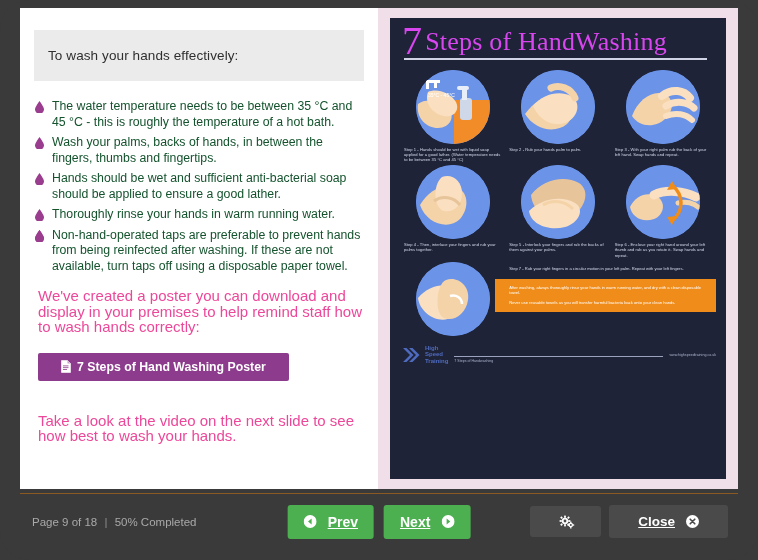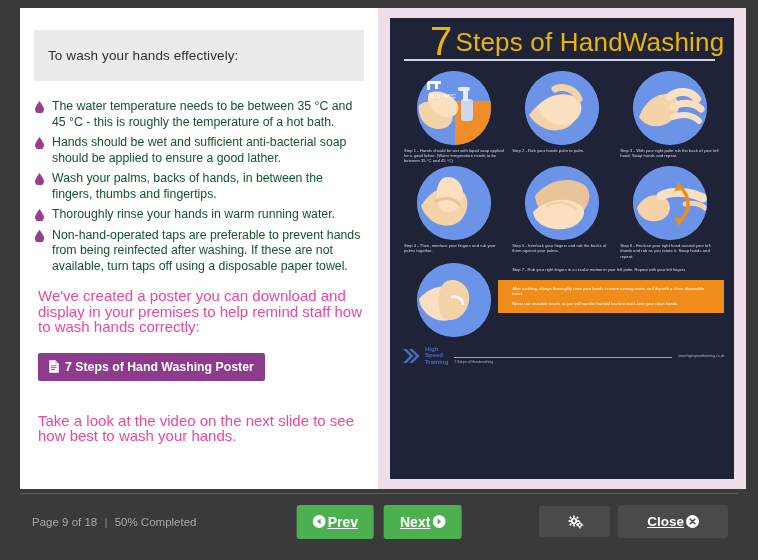--- a/index.html
+++ b/index.html
@@ -41,41 +41,40 @@
   }
   .para{
     font-size:15px;line-height:15.5px;color:#ec4899;margin:10px 0 0 0;
     padding-left:4px;
   }
   .poster-link{
     display:inline-flex;align-items:center;gap:6px;
     background:#8d3b8d;color:#ffffff;border:0;cursor:pointer;
     font-family:"Liberation Sans", sans-serif;
     font-size:12.3px;font-weight:bold;
-    padding:7px 11px;margin:18px 0 0 4px;border-radius:2px;
+    padding:7px 23px;margin:18px 0 0 4px;border-radius:2px;
     text-decoration:none;
   }
   .doc-ico{width:10px;height:13px;flex:0 0 10px;}
   .tail-para{margin-top:32px;}
   
   .poster-col{
     flex:1;background:#f0dfe8;
     display:flex;align-items:stretch;justify-content:center;
     padding:10px 12px;box-sizing:border-box;
   }
   .poster{
     position:relative;width:100%;background:#1e2338;
     overflow:hidden;box-sizing:border-box;
     padding:8px 10px;
   }
   .poster-title{
-    color:#eab308;font-family:Liberation Sans, sans-serif;
+    color:#d946ef;font-family:Liberation Serif, serif;
     font-size:26px;letter-spacing:.2px;white-space:nowrap;
     padding-left:2px;
-    margin-left:28px;
   }
   .poster-title .big7{font-size:40px;line-height:30px;vertical-align:-4px;margin-right:3px;}
   .title-rule{
     height:1.5px;background:#cfd3e4;margin:1px 0 10px 4px;width:96%;
   }
   .grid{display:flex;flex-wrap:wrap;}
   .cell{width:33.33%;box-sizing:border-box;padding:0 4px 2px 4px;}
   .circ{
     width:74px;height:74px;border-radius:50%;background:#6b93e8;
     margin:0 auto;position:relative;overflow:hidden;
@@ -110,21 +109,21 @@
   .progress-text{
     color:#a9a9a9;font-size:11.5px;margin-left:12px;white-space:nowrap;
   }
   .sep{margin:0 4px;color:#8c8c8c;}
   .nav-center{
     position:absolute;left:50%;transform:translateX(-50%);
     display:flex;gap:10px;
   }
   .btn{
     border:0;cursor:pointer;font-family:"Liberation Sans", sans-serif;
-    display:inline-flex;align-items:center;gap:2px;
+    display:inline-flex;align-items:center;gap:11px;
   }
   .btn-green{
     background:#4caf50;color:#ffffff;font-size:14px;font-weight:bold;
     padding:9px 16px;border-radius:3px;
   }
   .btn-green .lbl{text-decoration:underline;}
   .nav-right{
     position:absolute;right:10px;display:flex;gap:8px;align-items:center;
   }
   .btn-dark{
@@ -155,29 +154,29 @@
               </svg>
           </span>
           <span>The water temperature needs to be between 35 °C and 45 °C - this is roughly the temperature of a hot bath.</span>
         </li>
         <li>
           <span class="drop">
             <svg viewBox="0 0 9 12" width="9" height="12">
                 <path d="M4.5 0 C4.5 0 0 6 0 8.3 A4.5 4.5 0 0 0 9 8.3 C9 6 4.5 0 4.5 0 Z" fill="#9b3d8e"></path>
               </svg>
           </span>
+          <span>Wash your palms, backs of hands, in between the fingers, thumbs and fingertips.</span>
+        </li>
+        <li>
+          <span class="drop">
+            <svg viewBox="0 0 9 12" width="9" height="12">
+                <path d="M4.5 0 C4.5 0 0 6 0 8.3 A4.5 4.5 0 0 0 9 8.3 C9 6 4.5 0 4.5 0 Z" fill="#9b3d8e"></path>
+              </svg>
+          </span>
           <span>Hands should be wet and sufficient anti-bacterial soap should be applied to ensure a good lather.</span>
-        </li>
-        <li>
-          <span class="drop">
-            <svg viewBox="0 0 9 12" width="9" height="12">
-                <path d="M4.5 0 C4.5 0 0 6 0 8.3 A4.5 4.5 0 0 0 9 8.3 C9 6 4.5 0 4.5 0 Z" fill="#9b3d8e"></path>
-              </svg>
-          </span>
-          <span>Wash your palms, backs of hands, in between the fingers, thumbs and fingertips.</span>
         </li>
         <li>
           <span class="drop">
             <svg viewBox="0 0 9 12" width="9" height="12">
                 <path d="M4.5 0 C4.5 0 0 6 0 8.3 A4.5 4.5 0 0 0 9 8.3 C9 6 4.5 0 4.5 0 Z" fill="#9b3d8e"></path>
               </svg>
           </span>
           <span>Thoroughly rinse your hands in warm running water.</span>
         </li>
         <li>

